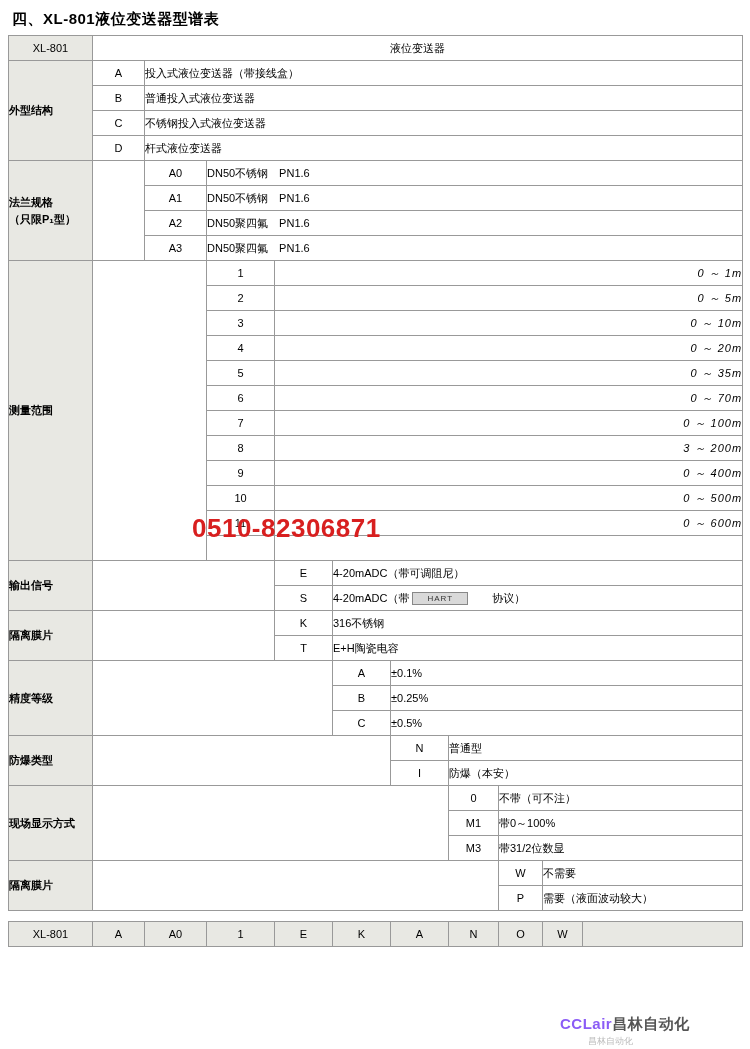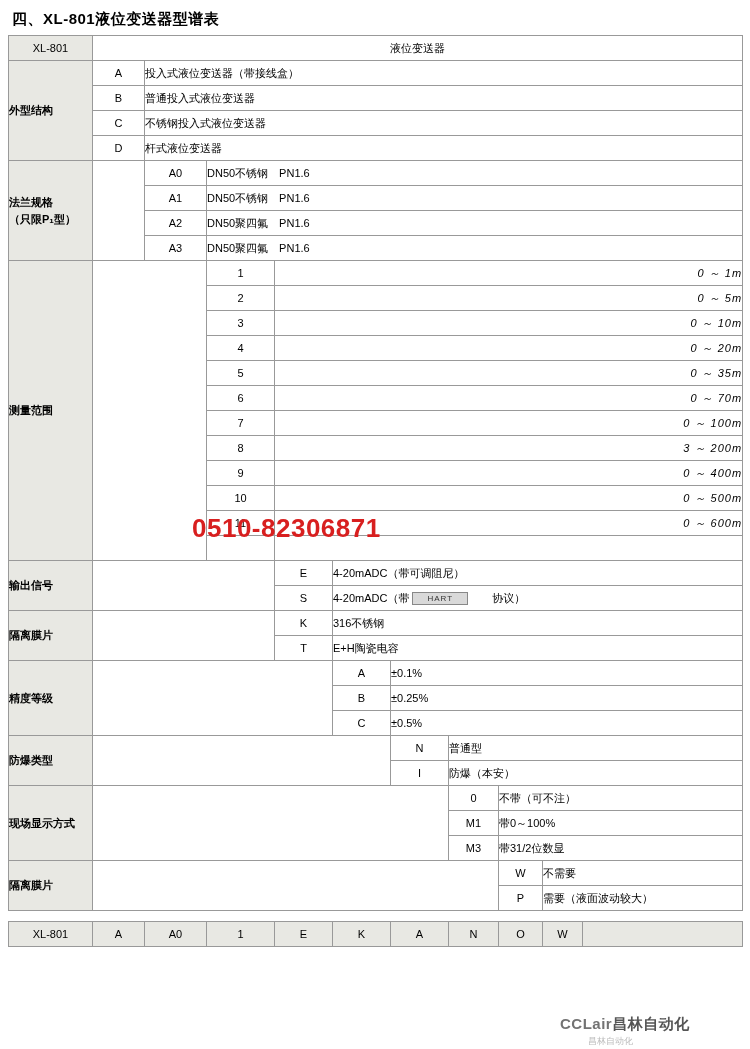--- a/index.html
+++ b/index.html
@@ -53,21 +53,21 @@
     font-family:"Liberation Sans",sans-serif;
   }
   .watermark{
     position:absolute;
     left:560px; top:1015px;
     font-size:15px;
     color:#555;
     font-weight:bold;
     letter-spacing:0.5px;
   }
-  .watermark .cc{color:#737373;}
+  .watermark .cc{color:#8b5cf6;}
   .wm-shadow{
     position:absolute;
     left:588px; top:1035px;
     font-size:9px;
     color:#bbb;
   }
   .hart{
     display:inline-block;
     background:#d9d9d9;
     border:1px solid #888;

